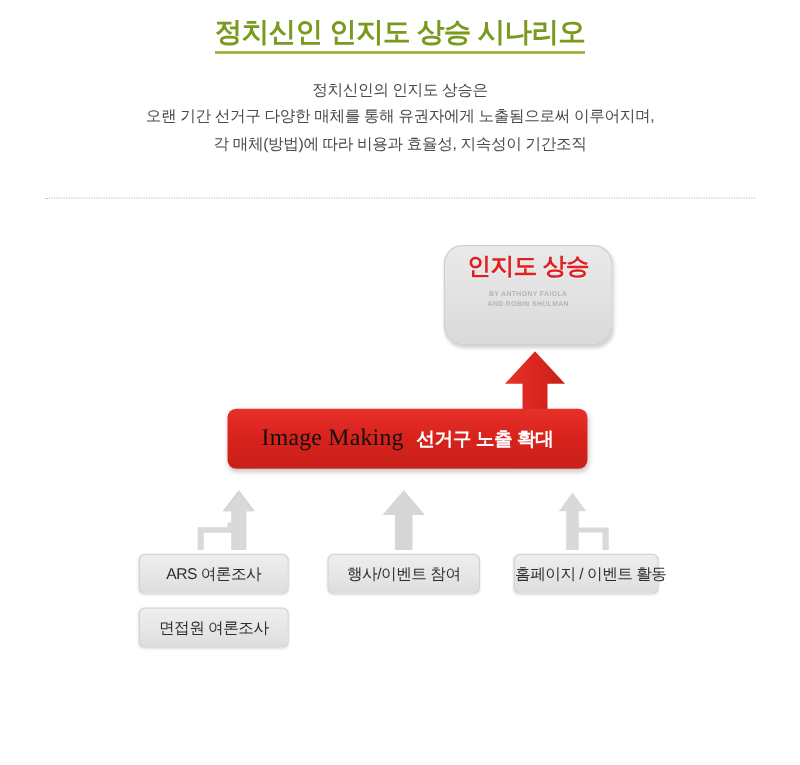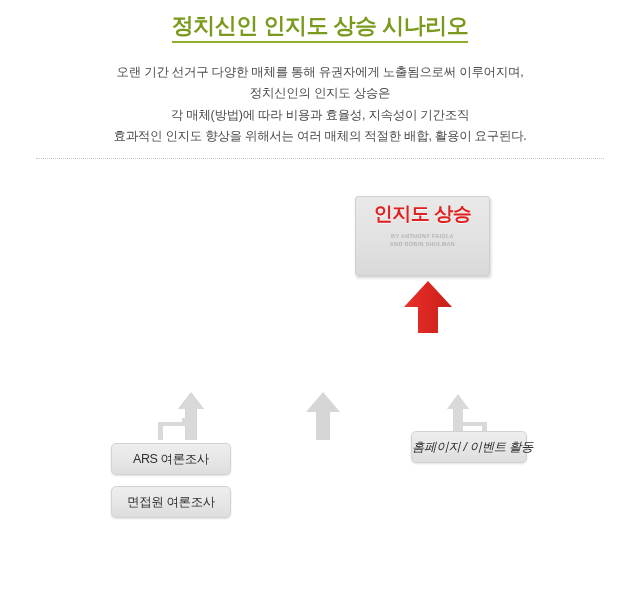--- a/index.html
+++ b/index.html
@@ -63,21 +63,21 @@
 
   
   #goal-box {
     position: absolute;
     left: 355px;
     top: 196px;
     width: 135px;
     height: 80px;
     background: linear-gradient(180deg, #e9e9e9 0%, #e2e2e2 52%, #d9d9d9 100%);
     border: 1px solid #cfcfcf;
-    border-radius: 3px;
+    border-radius: 15px;
     box-sizing: border-box;
     box-shadow: 1px 2px 3px rgba(0,0,0,0.18);
     text-align: center;
     padding-top: 5px;
   }
   #goal-primary {
     color: #e02020;
     font-size: 19px;
     font-weight: bold;
     letter-spacing: -0.5px;
@@ -149,21 +149,21 @@
   #arrow-left  { left: 158px; top: 392px; }
   #arrow-mid   { left: 300px; top: 392px; }
   #arrow-right { left: 445px; top: 392px; }
 
   
   .chan-col {
     position: absolute;
   }
   #col-left  { left: 111px; top: 443px; width: 120px; }
   #col-mid   { left: 262px; top: 443px; width: 122px; }
-  #col-right { left: 411px; top: 431px; width: 116px; font-style: italic; }
+  #col-right { left: 411px; top: 443px; width: 116px; }
 
   .chan-box {
     background: linear-gradient(180deg, #eeeeee 0%, #e6e6e6 55%, #dddddd 100%);
     border: 1px solid #d2d2d2;
     border-radius: 5px;
     box-sizing: border-box;
     height: 32px;
     line-height: 30px;
     text-align: center;
     color: #2e2e2e;
@@ -175,24 +175,23 @@
   }
 </style>
 </head>
 <body>
 
 <div id="header">
   <h1 id="page-title">
     <span class="tt">정치신인 인지도 상승 시나리오</span>
   </h1>
   <div id="subtitle-block">
+    <div>정치신인의 인지도 상승은</div>
     <div>오랜 기간 선거구 다양한 매체를 통해 유권자에게 노출됨으로써 이루어지며,</div>
-    <div>정치신인의 인지도 상승은</div>
     <div>각 매체(방법)에 따라 비용과 효율성, 지속성이 기간조직</div>
-    <div>효과적인 인지도 향상을 위해서는 여러 매체의 적절한 배합, 활용이 요구된다.</div>
   </div>
 </div>
 <div id="divider"></div>
 
 <div id="diagram">
 
   <div id="goal-box">
     <div id="goal-primary">인지도 상승</div>
     <div id="goal-credit">
       <div>BY ANTHONY FAIOLA</div>
@@ -204,20 +203,24 @@
     <defs>
       <linearGradient id="redg" x1="0" y1="0" x2="1" y2="0">
         <stop offset="0%" stop-color="#e6342c"></stop>
         <stop offset="45%" stop-color="#dc2721"></stop>
         <stop offset="100%" stop-color="#c5201a"></stop>
       </linearGradient>
     </defs>
     <path d="M24 0 L48 26 L34 26 L34 52 L14 52 L14 26 L0 26 Z" fill="url(#redg)"></path>
   </svg>
 
+  <div id="red-banner">
+    <span id="banner-en">Image Making</span>
+    <span id="banner-ko">선거구 노출 확대</span>
+  </div>
 
   <svg class="conn-arrow" id="arrow-left" viewBox="0 0 46 48">
     <path d="M33 0 L46 17 L39 17 L39 48 L27 48 L27 17 L20 17 Z
              M27 22 L27 34 L4 34 L4 48 L0 48 L0 30 L27 30 Z" fill="#d4d4d4"></path>
     <path d="M33 2 L44 17 L38 17 L38 48 L28 48 L28 17 L22 17 Z" fill="#d9d9d9"></path>
     <path d="M28 26 L28 34 L5 34 L5 48 L0 48 L0 30 L24 30 L24 26 Z" fill="#d9d9d9"></path>
   </svg>
 
   <svg class="conn-arrow" id="arrow-mid" viewBox="0 0 46 48">
     <path d="M23 0 L40 20 L30 20 L30 48 L16 48 L16 20 L6 20 Z" fill="#d6d6d6"></path>
@@ -227,19 +230,20 @@
     <path d="M13 2 L24 17 L18 17 L18 48 L8 48 L8 17 L2 17 Z" fill="#d9d9d9"></path>
     <path d="M18 26 L18 30 L42 30 L42 48 L37 48 L37 34 L14 34 L14 26 Z" fill="#d9d9d9"></path>
   </svg>
 
   <div class="chan-col" id="col-left">
     <div class="chan-box">ARS 여론조사</div>
     <div class="chan-box">면접원 여론조사</div>
   </div>
 
   <div class="chan-col" id="col-mid">
+    <div class="chan-box">행사/이벤트 참여</div>
   </div>
 
   <div class="chan-col" id="col-right">
     <div class="chan-box">홈페이지 / 이벤트 활동</div>
   </div>
 
 </div>
 
 </body></html>

